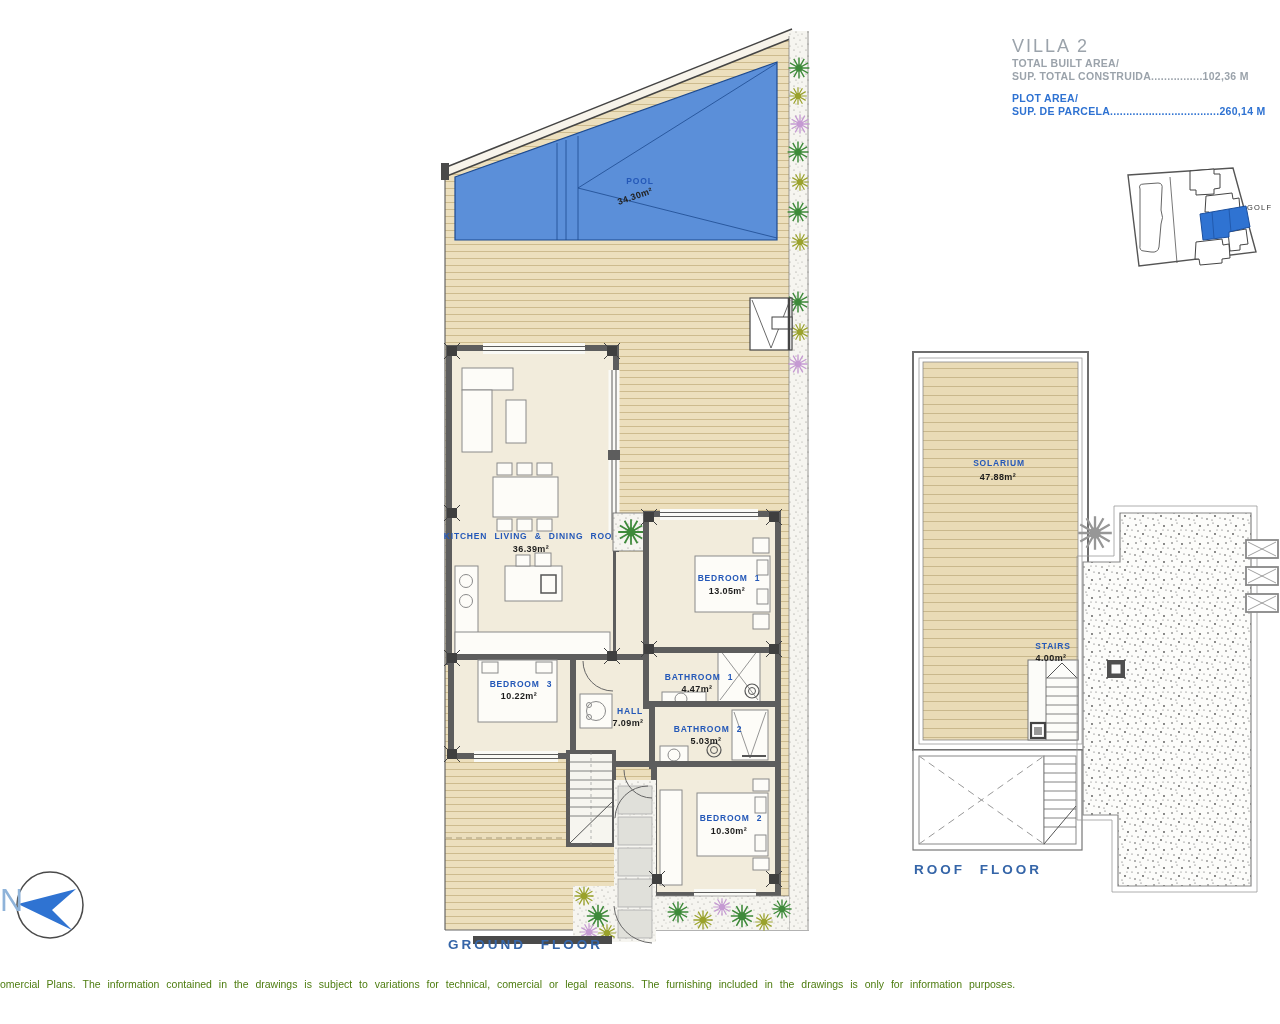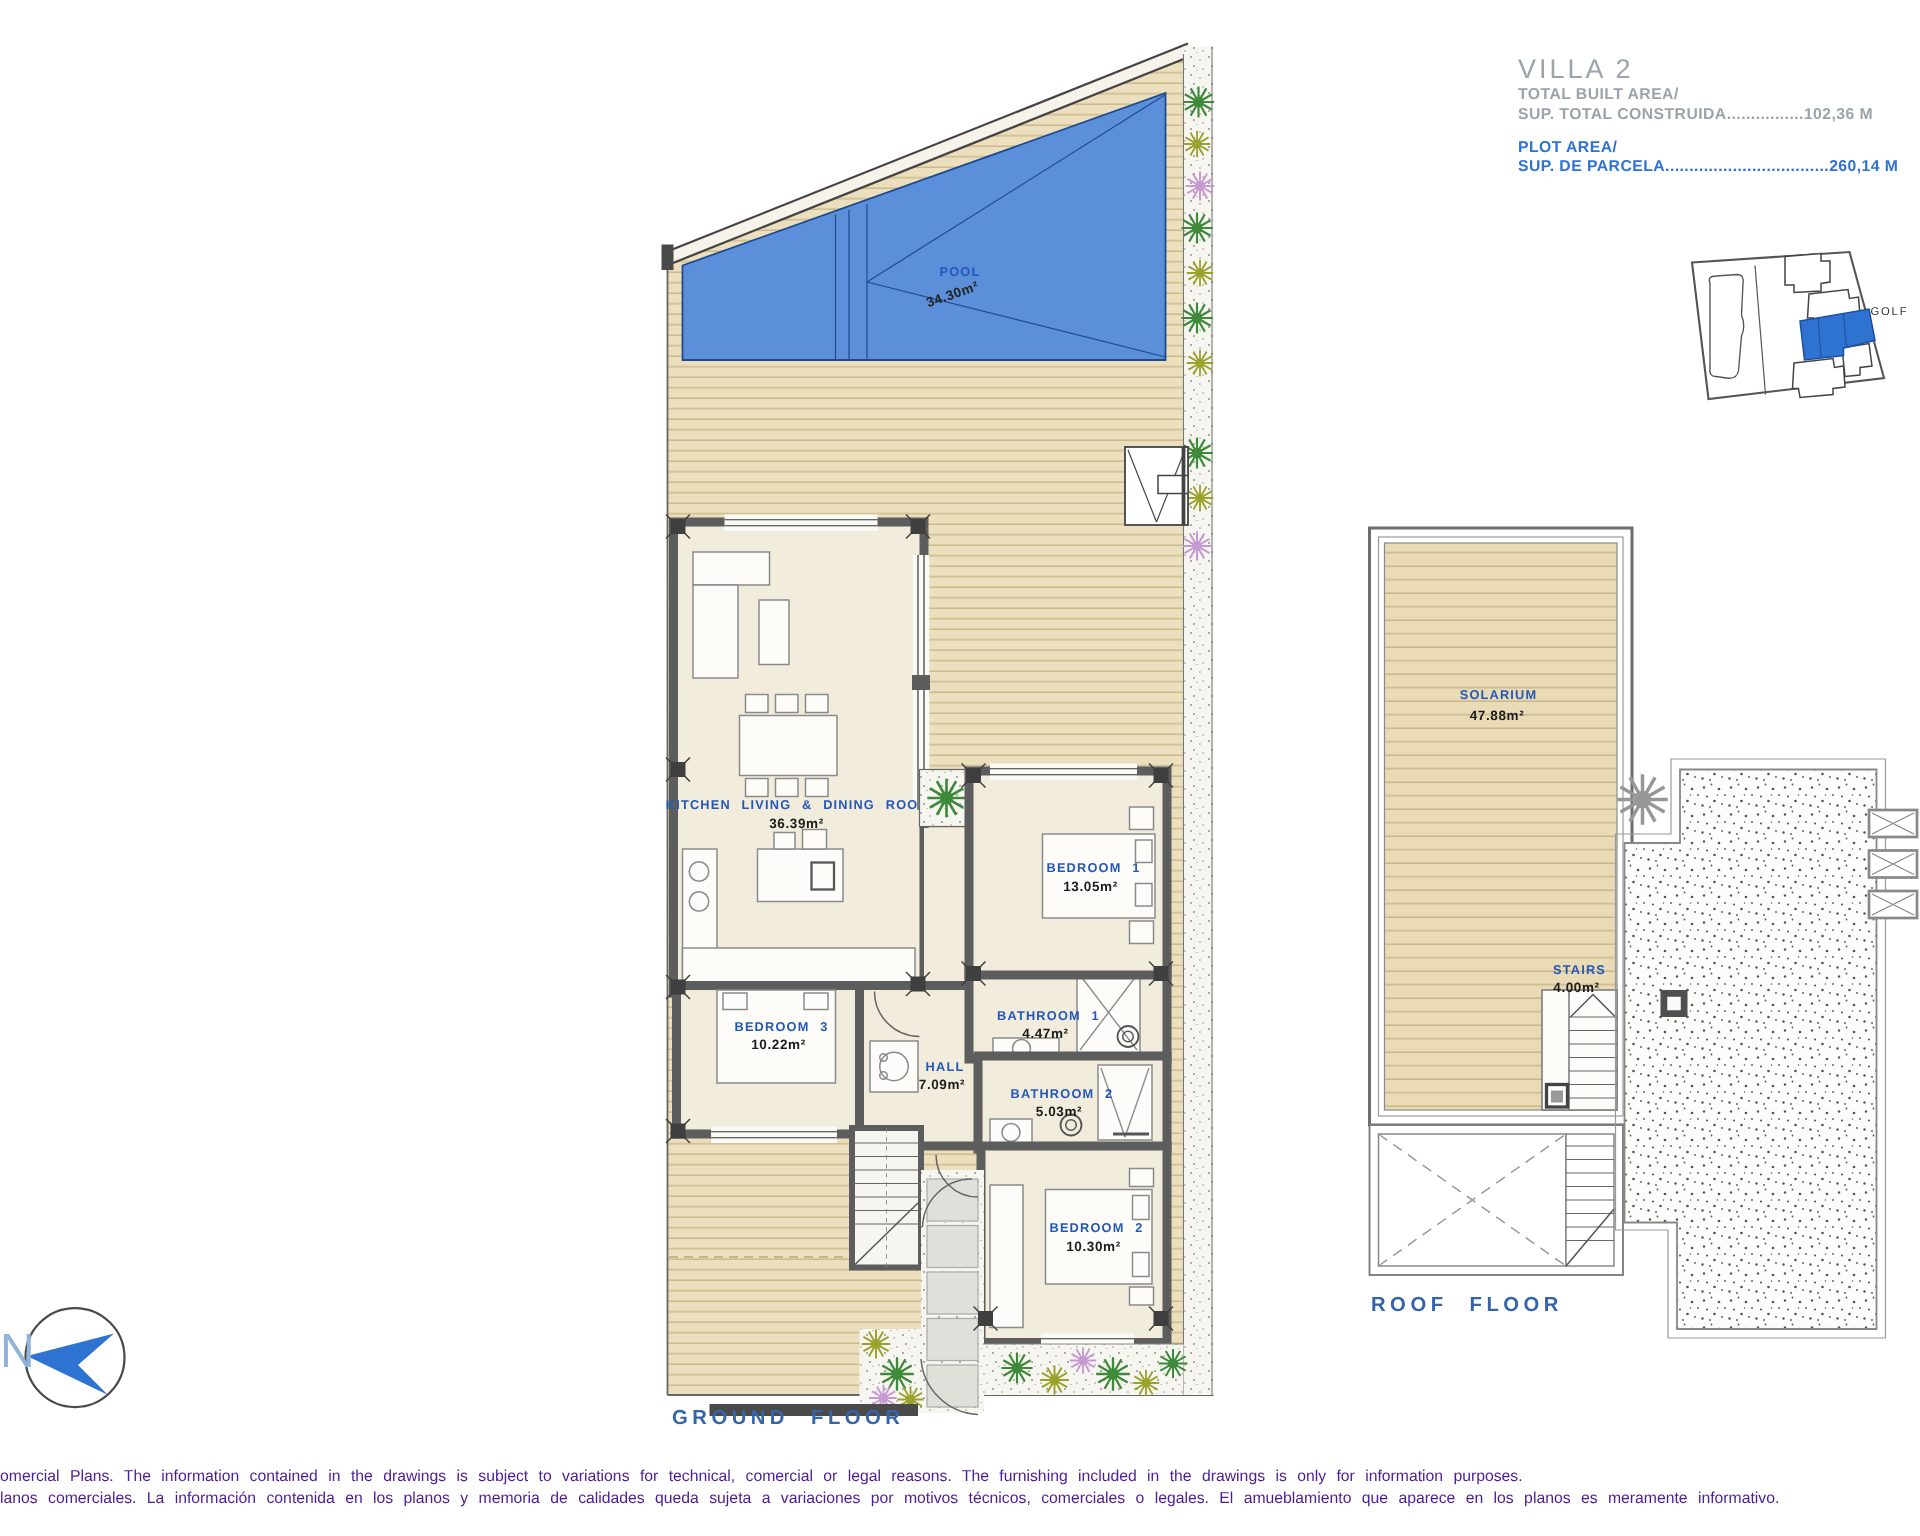--- a/index.html
+++ b/index.html
@@ -18,21 +18,21 @@
   .n-letter{font-size:32px;fill:#8fb3d9}
 
   
   .title-block{position:absolute;left:1012px;top:36px;width:320px;white-space:nowrap}
   .villa-title{font-size:18px;font-weight:500;color:#9ba3ab;letter-spacing:2px}
   .tb-line{font-size:10.5px;line-height:13px;letter-spacing:.3px;color:#9ba3ab;font-weight:bold}
   .tb-gap{height:9px}
   .tb-blue{color:#2e72d2}
 
   
-  .disclaimer{position:absolute;left:0;top:977px;width:1280px;color:#4c1d95}
+  .disclaimer{position:absolute;left:0;top:977px;width:1280px;color:#4d7c0f}
   .disclaimer div{white-space:nowrap;font-size:10.5px;line-height:15px;word-spacing:4px}
 </style>
 </head>
 <body>
 
 <div id="page">
 
 <svg id="plan-svg" width="1280" height="1024" viewBox="0 0 1280 1024">
   <defs>
     <pattern id="boards" width="14" height="7" patternUnits="userSpaceOnUse">
@@ -411,16 +411,15 @@
   <div class="villa-title">VILLA 2</div>
   <div class="tb-line">TOTAL BUILT AREA/</div>
   <div class="tb-line">SUP. TOTAL CONSTRUIDA................102,36 M</div>
   <div class="tb-gap"></div>
   <div class="tb-line tb-blue">PLOT AREA/</div>
   <div class="tb-line tb-blue">SUP. DE PARCELA..................................260,14 M</div>
 </div>
 
 <div class="disclaimer">
   <div>omercial Plans. The information contained in the drawings is subject to variations for technical, comercial or legal reasons. The furnishing included in the drawings is only for information purposes.</div>
-  <div>lanos comerciales. La información contenida en los planos y memoria de calidades queda sujeta a variaciones por motivos técnicos, comerciales o legales. El amueblamiento que aparece en los planos es meramente informativo.</div>
 </div>
 
 </div>
 
 </body></html>

